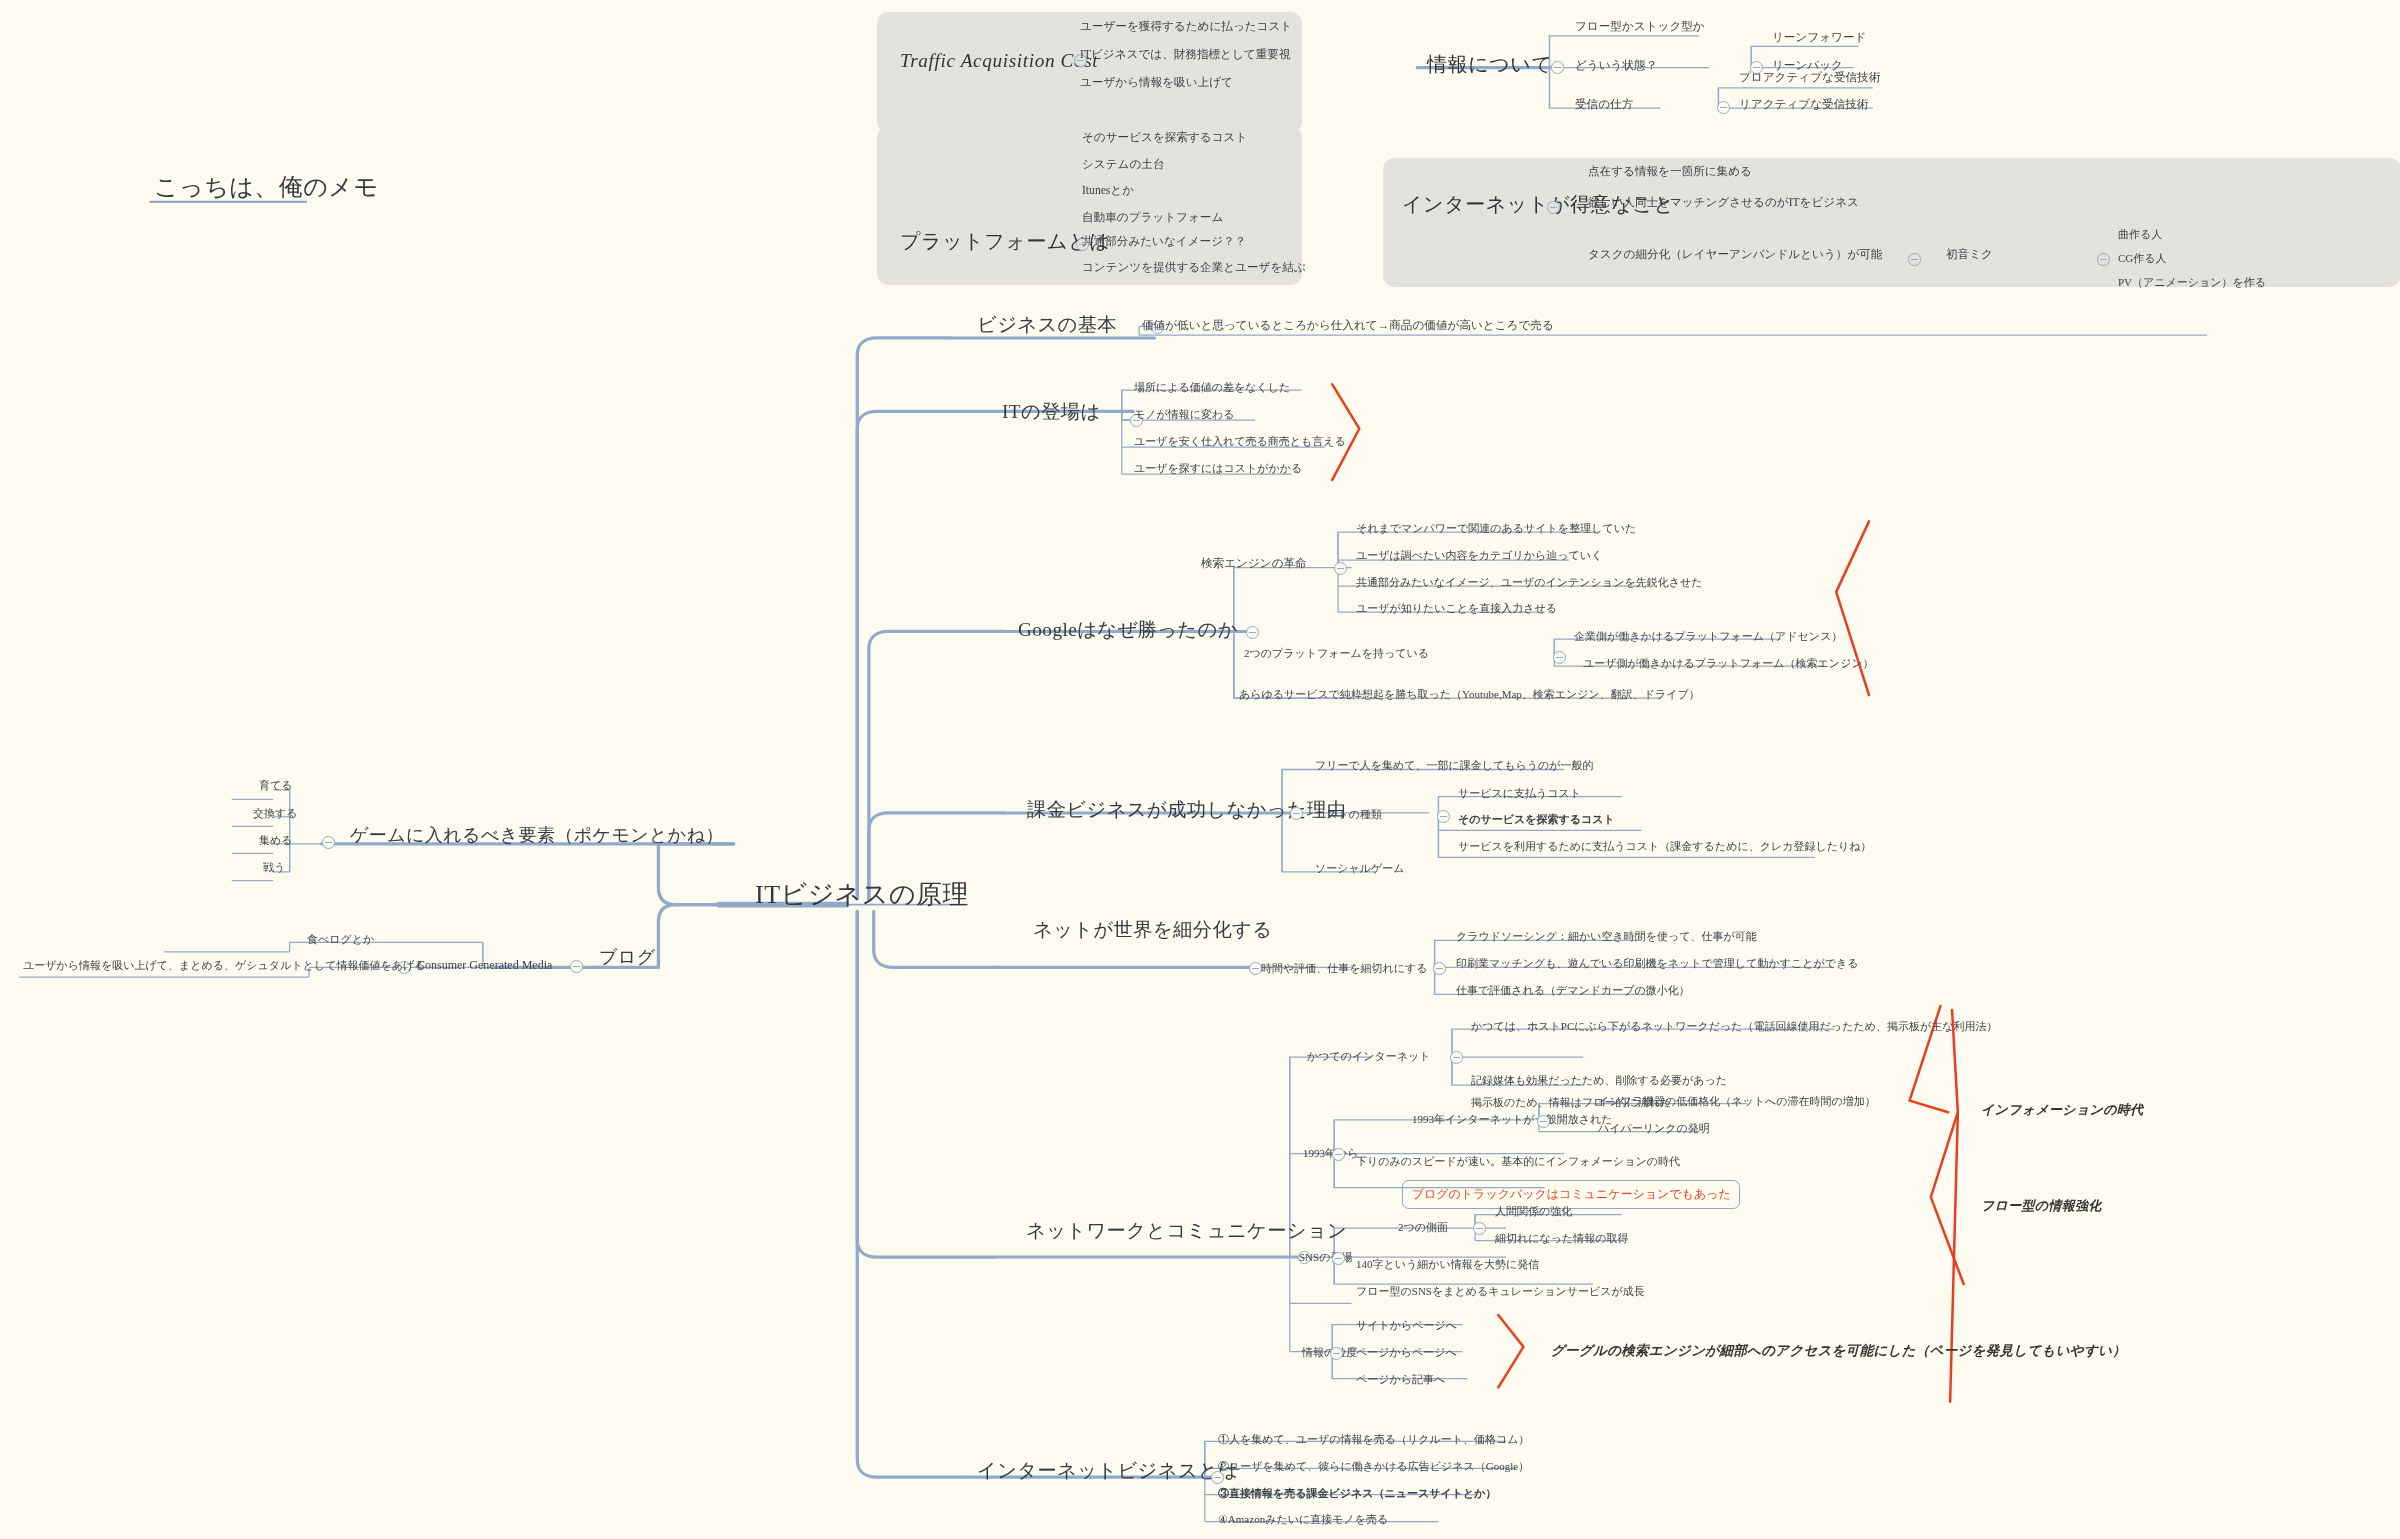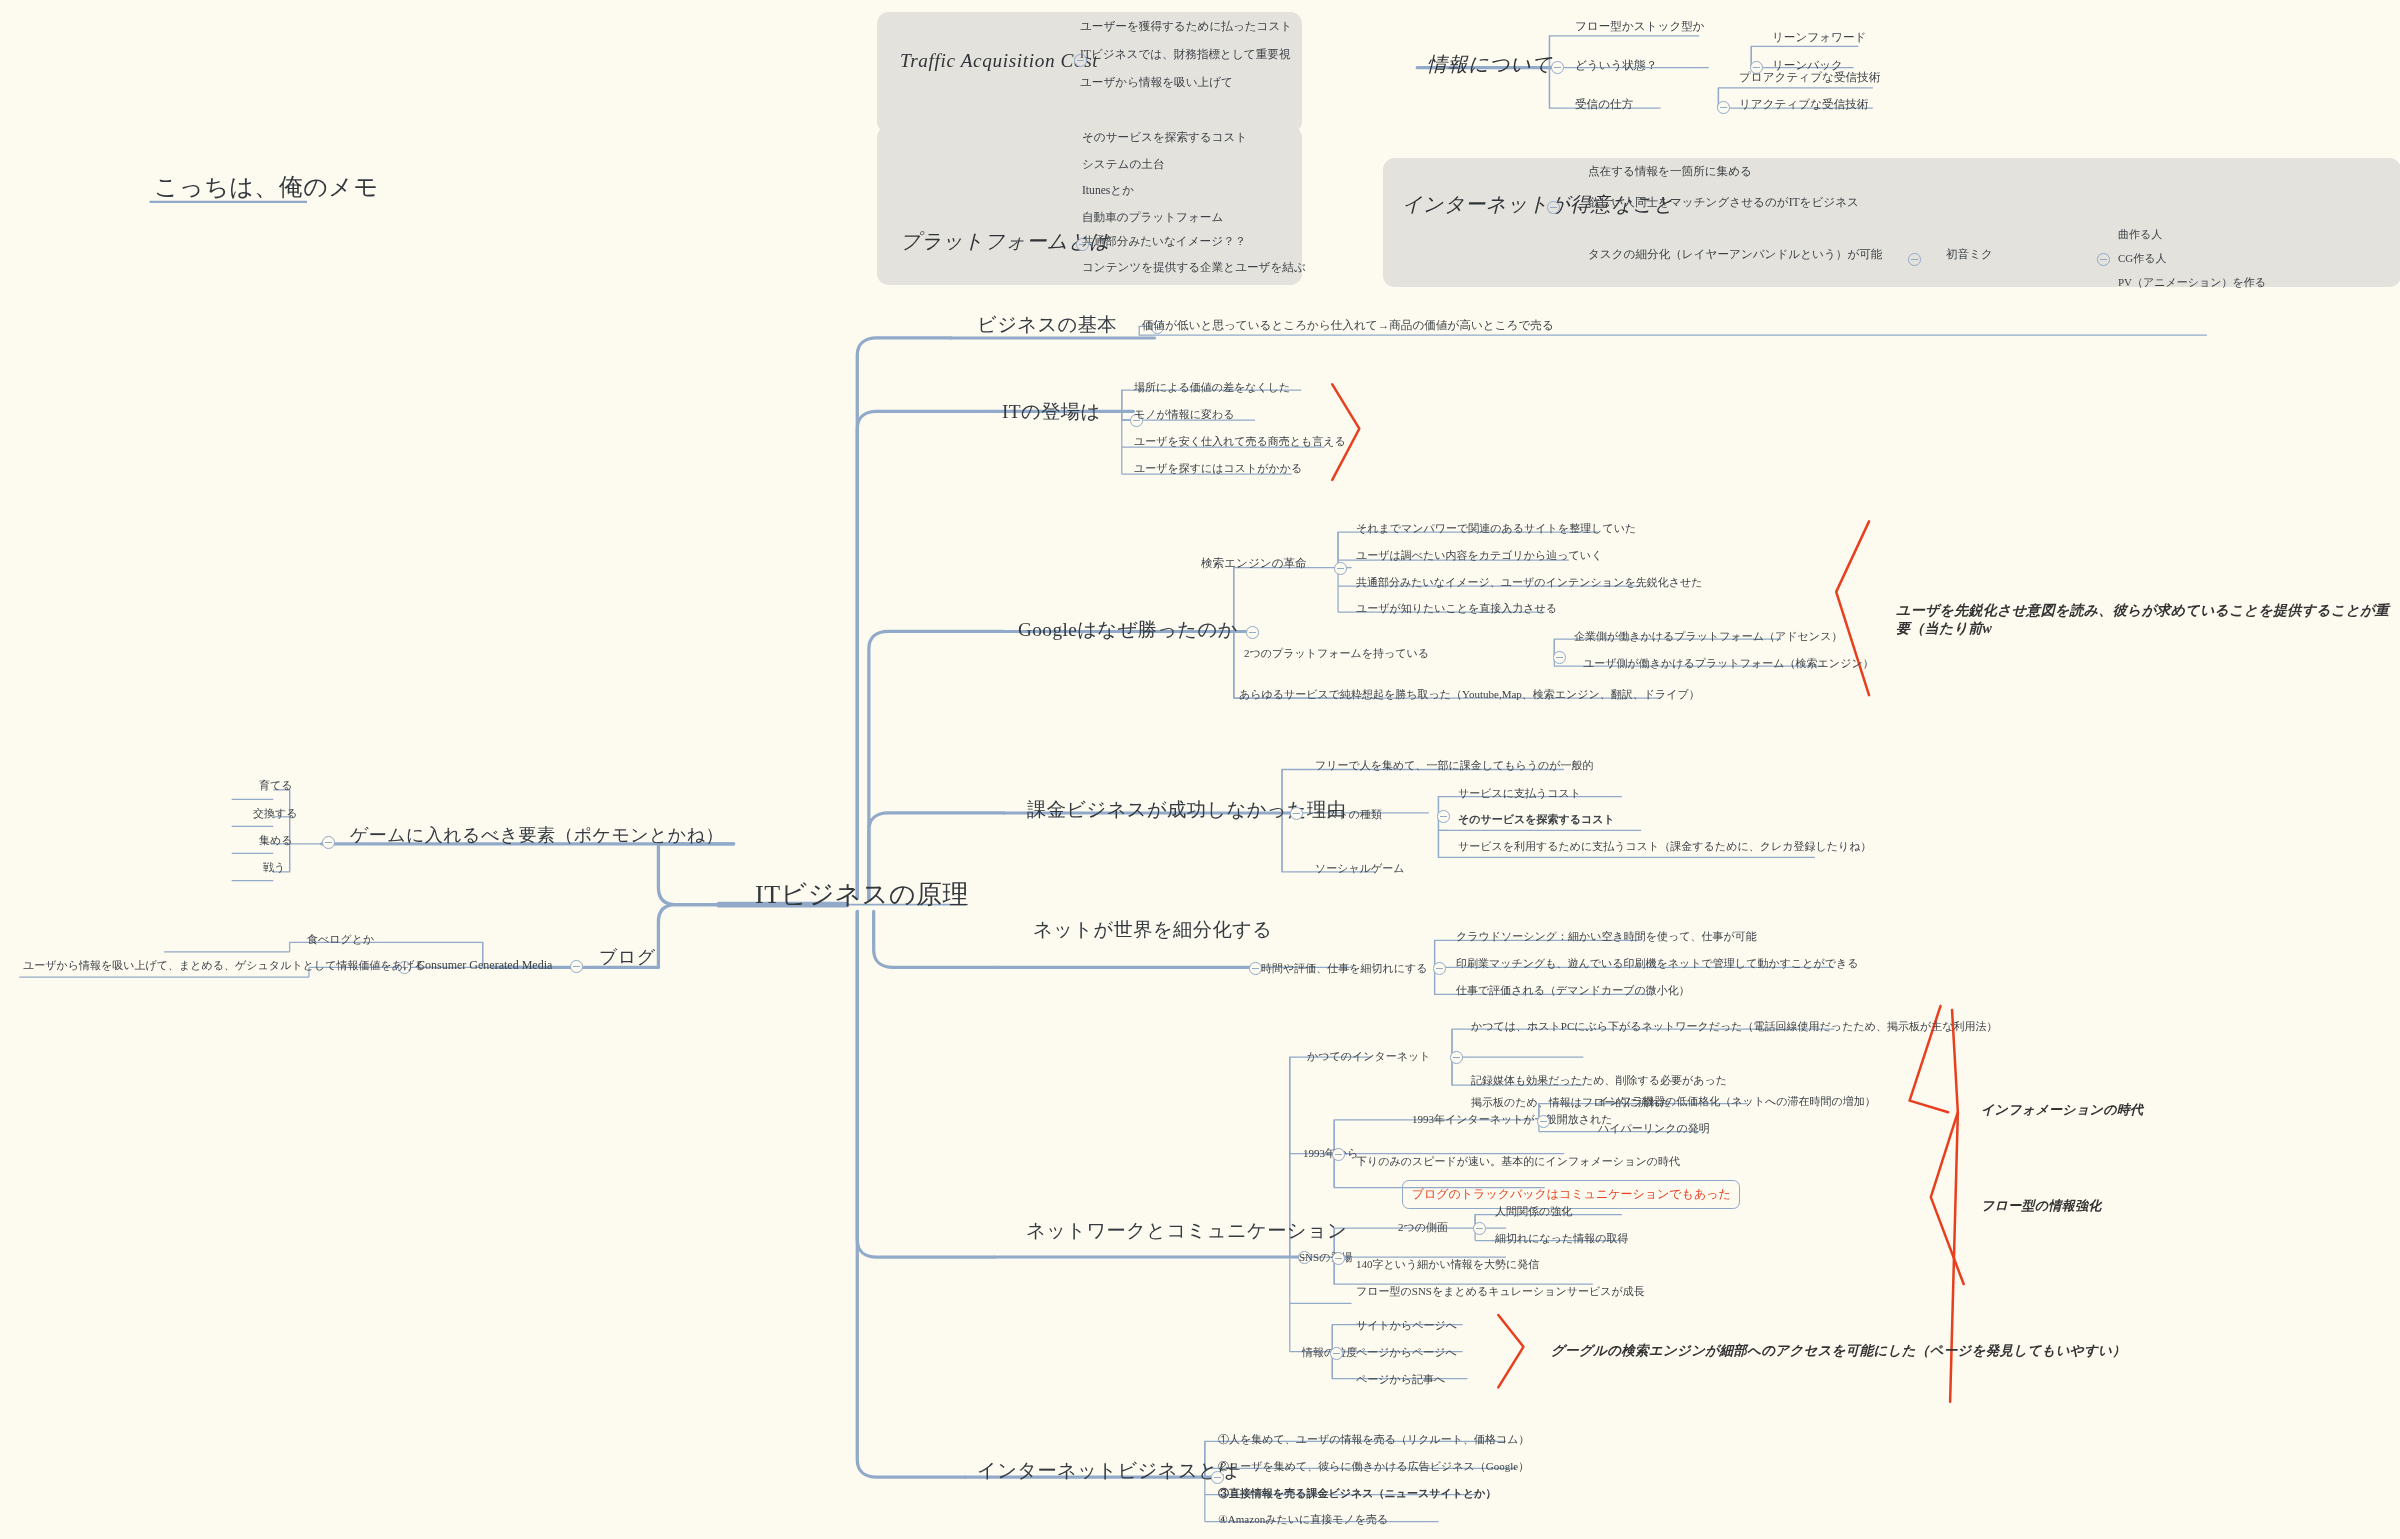--- a/index.html
+++ b/index.html
@@ -17,21 +17,21 @@
   
   .node{position:absolute;white-space:nowrap;line-height:1.1;}
 
   .root{font-size:26px;color:#33383d;letter-spacing:0.5px;}
   .l1{font-size:19.3px;color:#343a40;letter-spacing:0.4px;}
   .l3{font-size:11.6px;color:#3c4146;}
   .l4{font-size:11px;color:#3c4146;}
 
   .gbox{position:absolute;background:#e4e2dc;border-radius:11.6px;}
 
-  .topic-title{font-size:20px;color:#2f3337;letter-spacing:0.6px;font-style:italic;}
+  .topic-title{font-size:20px;color:#2f3337;letter-spacing:0.6px;}
   .topic-title.italic{font-style:italic;font-size:19.3px;}
 
   .callout{position:absolute;font-style:italic;font-weight:bold;color:#333;white-space:pre-line;}
   .callout.big{font-size:18.3px;line-height:1.7;letter-spacing:0.5px;}
   .callout.mid{font-size:14px;letter-spacing:0.3px;}
   .callout.sm{font-size:13px;letter-spacing:0.3px;font-weight:bold;}
 
   .redbox{position:absolute;border:1px solid #8fa8c8;border-radius:6.8px;
           color:#e8401f;font-size:12px;padding:4.8px 8.7px;background:transparent;white-space:nowrap;}
 
@@ -314,21 +314,20 @@
   <div class="toggle" style="left:1334px;top:562px;"></div>
   <div class="node l4" style="left:1356px;top:522px;">それまでマンパワーで関連のあるサイトを整理していた</div>
   <div class="node l4" style="left:1356px;top:549px;">ユーザは調べたい内容をカテゴリから辿っていく</div>
   <div class="node l4" style="left:1356px;top:576px;">共通部分みたいなイメージ、ユーザのインテンションを先鋭化させた</div>
   <div class="node l4" style="left:1356px;top:602px;">ユーザが知りたいことを直接入力させる</div>
   <div class="node l4" style="left:1244px;top:647px;">2つのプラットフォームを持っている</div>
   <div class="toggle" style="left:1553px;top:651px;"></div>
   <div class="node l4" style="left:1574px;top:630px;">企業側が働きかけるプラットフォーム（アドセンス）</div>
   <div class="node l4" style="left:1583px;top:657px;">ユーザ側が働きかけるプラットフォーム（検索エンジン）</div>
   <div class="node l4" style="left:1239px;top:688px;">あらゆるサービスで純粋想起を勝ち取った（Youtube,Map、検索エンジン、翻訳、ドライブ）</div>
-  <div class="callout mid" style="left:1896px;top:602px;width:502px;">ユーザを先鋭化させ意図を読み、彼らが求めていることを提供することが重要（当たり前w</div>
 
   <div class="node l1" style="left:1027px;top:799px;">課金ビジネスが成功しなかった理由</div>
   <div class="toggle" style="left:1290px;top:807px;"></div>
   <div class="node l4" style="left:1315px;top:759px;">フリーで人を集めて、一部に課金してもらうのが一般的</div>
   <div class="node l4" style="left:1315px;top:808px;">コストの種類</div>
   <div class="toggle" style="left:1437px;top:810px;"></div>
   <div class="node l4" style="left:1458px;top:787px;">サービスに支払うコスト</div>
   <div class="node l4" style="left:1458px;top:813px;font-weight:bold;">そのサービスを探索するコスト</div>
   <div class="node l4" style="left:1458px;top:840px;">サービスを利用するために支払うコスト（課金するために、クレカ登録したりね）</div>
   <div class="node l4" style="left:1315px;top:862px;">ソーシャルゲーム</div>

